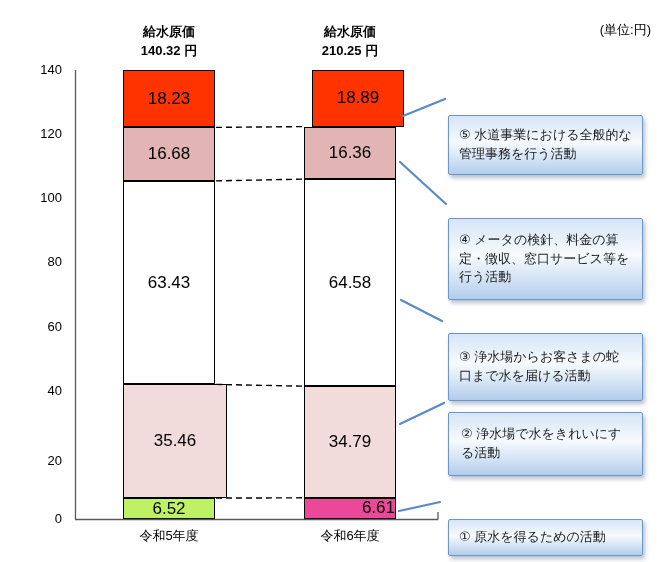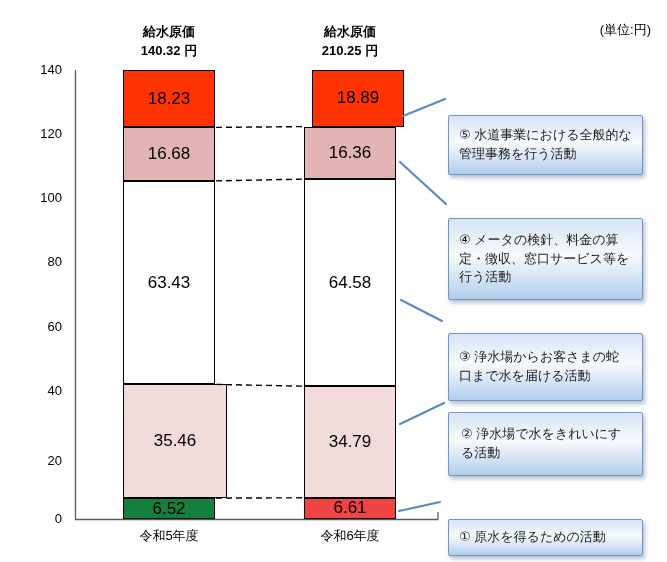--- a/index.html
+++ b/index.html
@@ -39,41 +39,41 @@
       <div class="ylabel" style="top: 511px;">0</div>
       <div class="ylabel" style="top: 446.857px; margin-top: 6px;">20</div>
       <div class="ylabel" style="top: 382.714px;">40</div>
       <div class="ylabel" style="top: 318.571px;">60</div>
       <div class="ylabel" style="top: 254.429px;">80</div>
       <div class="ylabel" style="top: 190.286px;">100</div>
       <div class="ylabel" style="top: 126.143px;">120</div>
       <div class="ylabel" style="top: 62px;">140</div>
     </div>
   <div id="bars">
-      <div class="bar-seg" style="left: 123px; top: 498.1px; width: 92px; height: 20.9px; background: #15803d; border-color: rgb(0, 0, 0);">
+      <div class="bar-seg" style="left: 123px; top: 498.1px; width: 92px; height: 20.9px; background: #bef264; border-color: rgb(0, 0, 0);">
         <span>6.52</span>
       </div>
       <div class="bar-seg" style="left: 123px; top: 384.4px; width: 104px; height: 113.7px; background: rgb(242, 220, 219); border-color: rgb(0, 0, 0);">
         <span>35.46</span>
       </div>
       <div class="bar-seg" style="left: 123px; top: 180.9px; width: 92px; height: 203.4px; background: rgb(255, 255, 255); border-color: rgb(0, 0, 0);">
         <span>63.43</span>
       </div>
       <div class="bar-seg" style="left: 123px; top: 127.4px; width: 92px; height: 53.5px; background: rgb(226, 181, 180); border-color: rgb(0, 0, 0);">
         <span>16.68</span>
       </div>
       <div class="bar-seg" style="left: 123px; top: 70px; width: 92px; height: 57.4px; background: rgb(255, 51, 0); border-color: rgb(0, 0, 0);">
         <span>18.23</span>
       </div>
       <div class="bar-title" style="left: 99px; width: 140px; top: 22px;">
         <div>給水原価</div>
         <div>140.32 円</div>
       </div>
       <div class="xlabel" style="left: 109px; width: 120px; top: 527px;">令和5年度</div>
-      <div class="bar-seg" style="left: 304px; top: 497.8px; width: 92px; height: 21.2px; background: #ef4444; border-color: rgb(0, 0, 0);">
+      <div class="bar-seg" style="left: 304px; top: 497.8px; width: 92px; height: 21.2px; background: #ec4899; border-color: rgb(0, 0, 0); justify-content: flex-end;">
         <span>6.61</span>
       </div>
       <div class="bar-seg" style="left: 304px; top: 386.2px; width: 92px; height: 111.6px; background: rgb(242, 220, 219); border-color: rgb(0, 0, 0);">
         <span>34.79</span>
       </div>
       <div class="bar-seg" style="left: 304px; top: 179.1px; width: 92px; height: 207.1px; background: rgb(255, 255, 255); border-color: rgb(0, 0, 0);">
         <span>64.58</span>
       </div>
       <div class="bar-seg" style="left: 304px; top: 126.6px; width: 92px; height: 52.5px; background: rgb(226, 181, 180); border-color: rgb(0, 0, 0);">
         <span>16.36</span>

